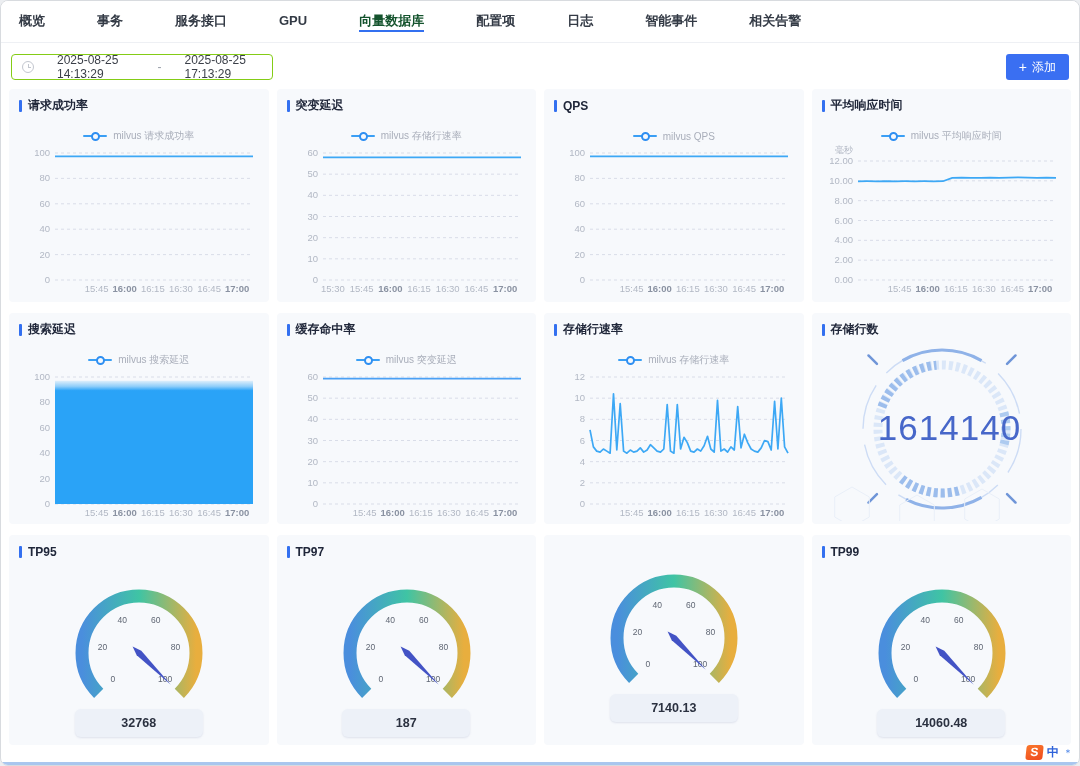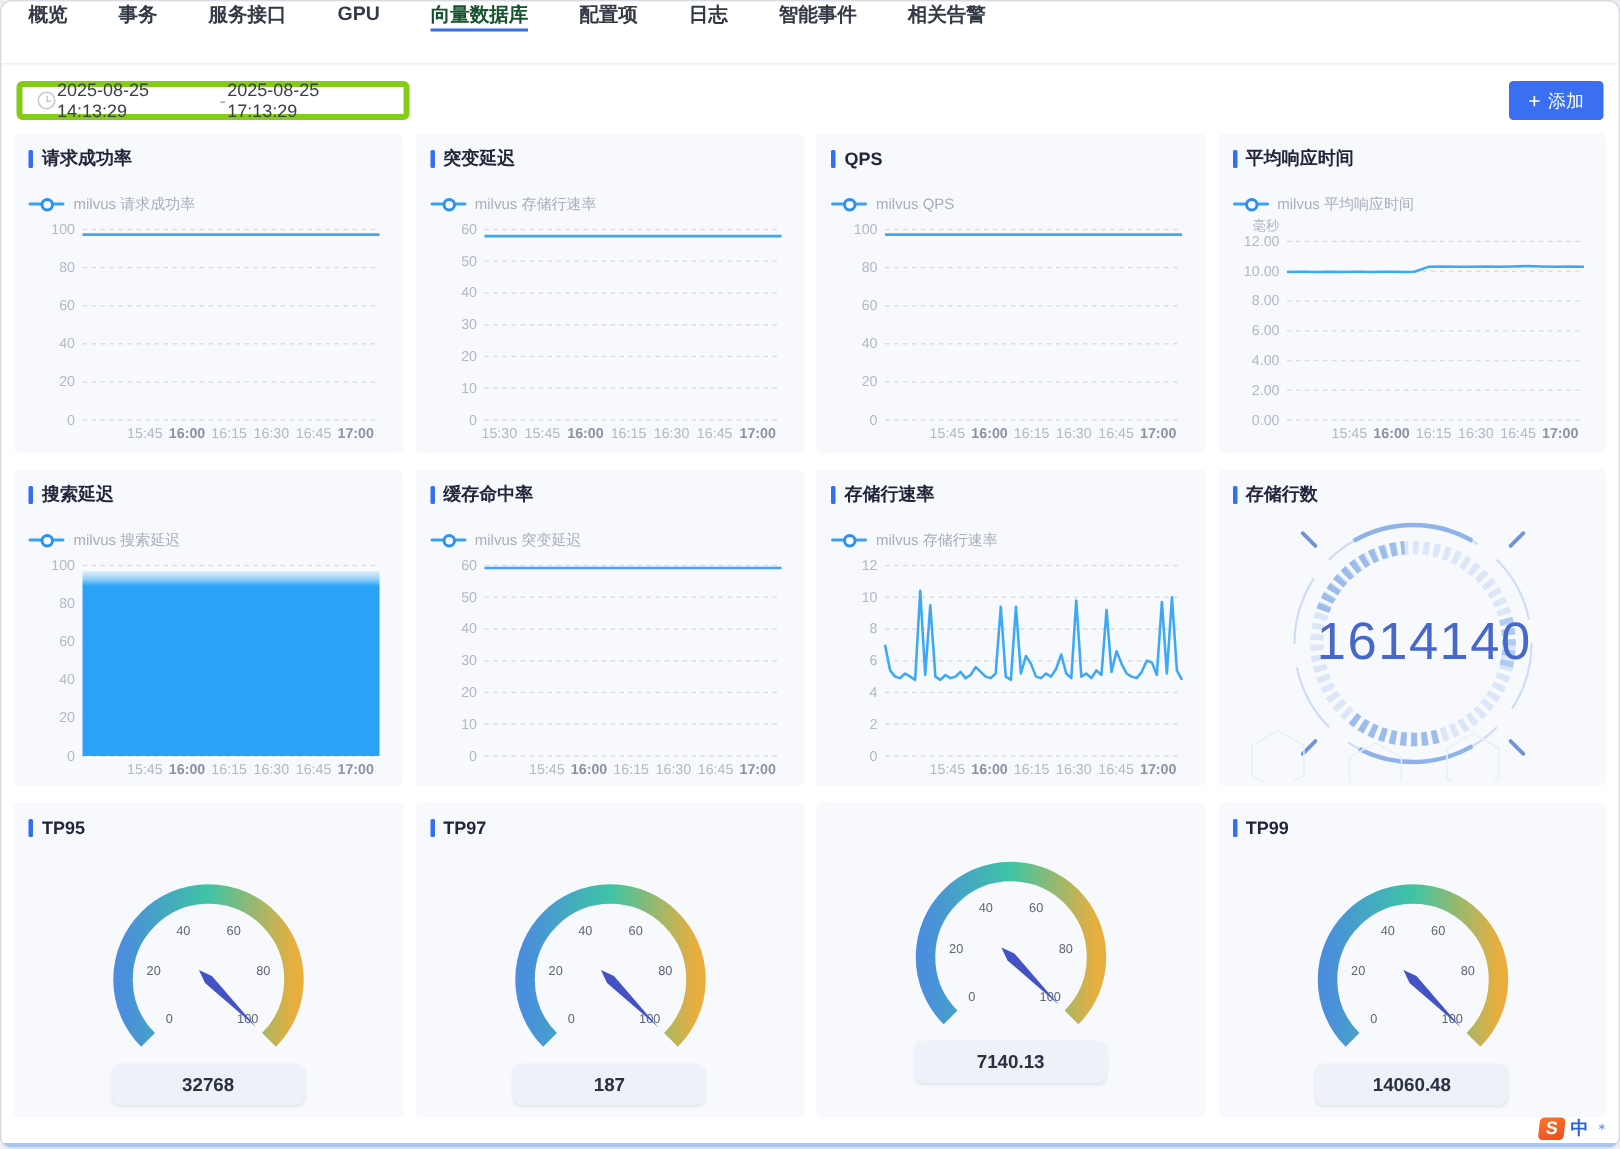--- a/index.html
+++ b/index.html
@@ -1,42 +1,42 @@
 <!DOCTYPE html>
 <html><head>
 <meta charset="utf-8">
 <style>
   * { margin:0; padding:0; box-sizing:border-box; }
   body { background:#eceef1; font-family:"Liberation Sans","DejaVu Sans",sans-serif; }
   .window { position:relative; width:1080px; height:766px; background:#fff; border:1px solid #d8dbdf; border-radius:8px; overflow:hidden; }
   .bottom-line { position:absolute; left:0; right:0; bottom:0; height:3px; background:#a9c6ee; }
 
   
-  .nav { display:flex; align-items:flex-start; height:42px; padding:0 18px; border-bottom:1px solid #eef0f4; gap:34px; background:#fff; }
+  .nav { display:flex; align-items:center; height:42px; padding:0 18px; border-bottom:1px solid #eef0f4; gap:52px; background:#fff; }
   .tab { display:flex; align-items:center; font-size:13px; font-weight:700; color:#333a45; cursor:pointer; border-bottom:2px solid transparent; }
   .tab.active { color:#14532d; border-bottom-color:#3370f0; }
 
   
   .toolbar { display:flex; align-items:center; justify-content:space-between; margin:10px 10px 0 10px; height:28px; }
-  .daterange { display:flex; align-items:center; gap:1px; width:262px; height:26px; border:4px solid #84cc16; border-radius:4px; background:#fff; padding:0 10px; font-size:12px; color:#3a3f48; }
+  .daterange { display:flex; align-items:center; gap:23px; width:262px; height:26px; border:1px solid #84cc16; border-radius:4px; background:#fff; padding:0 10px; font-size:12px; color:#3a3f48; }
   .clock { width:12px; height:12px; border:1.2px solid #c3c7cf; border-radius:50%; position:relative; flex:none; }
   .clock::after { content:""; position:absolute; left:4.5px; top:2px; width:1.2px; height:3.5px; background:#c3c7cf; }
   .clock::before { content:""; position:absolute; left:4.5px; top:4.8px; width:3px; height:1.2px; background:#c3c7cf; }
   .dsep { color:#9aa0aa; }
   .add-btn { display:flex; align-items:center; gap:5px; height:26px; padding:0 13px; background:#3a6ff2; color:#fff; font-size:12px; border:none; border-radius:3px; cursor:pointer; }
   .plus { font-size:14px; line-height:1; font-weight:400; }
 
   
   .grid { display:grid; grid-template-columns:repeat(4,1fr); grid-template-rows:213px 211px 210px; gap:11px 8px; margin:8px 8px 0 8px; }
   .card { background:#f7f9fc; border-radius:4px; padding:9px 10px; overflow:hidden; position:relative; }
   .title-row { display:flex; align-items:center; gap:6px; height:15px; }
   .tbar { width:3px; height:12px; background:#3370f0; border-radius:1px; flex:none; }
   .card-title { font-size:12px; font-weight:700; color:#20273a; }
 
-  .legend { display:flex; align-items:center; gap:6px; margin-top:17px; height:12px; }
+  .legend { display:flex; align-items:center; justify-content:center; gap:6px; margin-top:17px; height:12px; }
   .legend-icon { position:relative; width:24px; height:10px; flex:none; }
   .legend-icon::before { content:""; position:absolute; left:0; right:0; top:4px; height:2px; background:#3b9ff5; border-radius:1px; }
   .legend-icon::after { content:""; position:absolute; left:8px; top:1px; width:5px; height:5px; background:#f7f9fc; border:2px solid #2f8ff2; border-radius:50%; }
   .legend-label { font-size:10px; color:#a9aeba; }
 
   .plot { width:240px; height:151px; margin-top:2px; }
   .gauge-plot { width:240px; height:132px; margin-top:14px; }
   .gauge-value { width:128px; margin:4px auto 12px auto; height:28px; line-height:28px; text-align:center; background:#edf1f8; border-radius:6px; font-size:12.5px; font-weight:700; color:#2b3140; box-shadow:0 1px 2px rgba(150,160,190,.25); }
   .counter-plot { position:relative; width:240px; height:182px; margin-top:2px; }
   .counter-num { position:absolute; left:16px; right:0; top:50%; transform:translateY(-54%); text-align:center; font-size:35px; color:#4767c9; letter-spacing:1px; }

